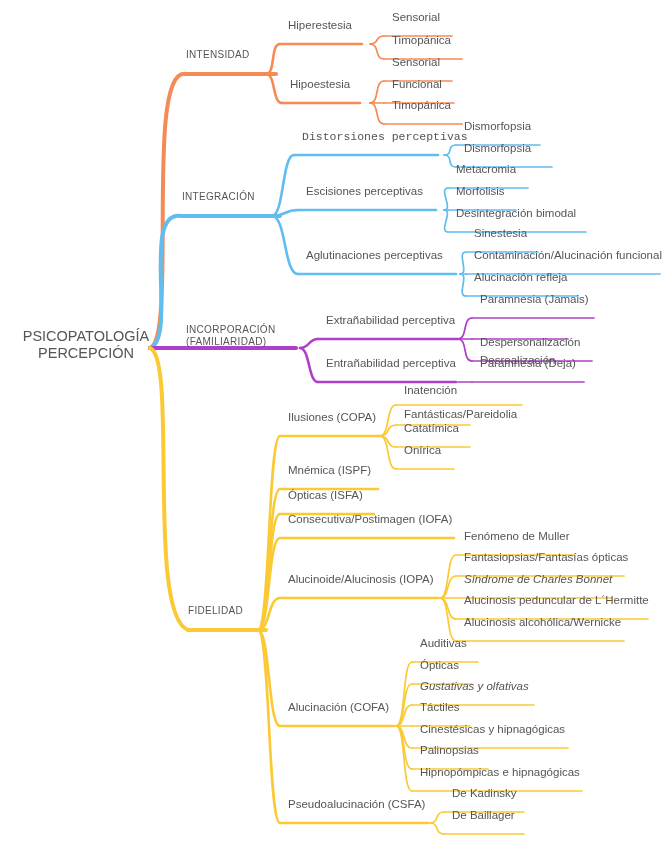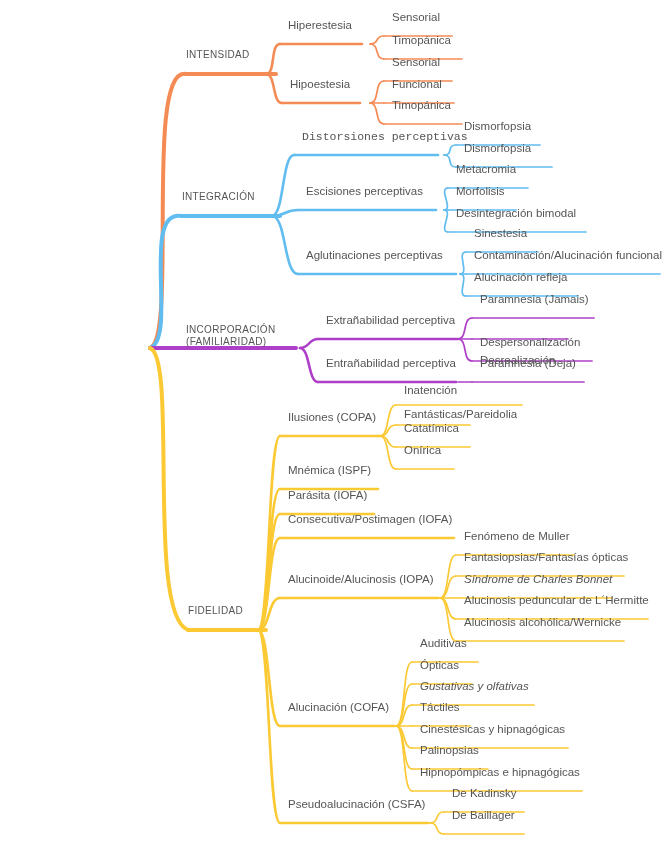--- a/index.html
+++ b/index.html
@@ -120,20 +120,22 @@
       <path d="M 412 791 L 582 791" fill="none" stroke="#FBC933" stroke-width="1.7" stroke-linecap="round" stroke-linejoin="round"></path>
       <path d="M 258 630 C 270.1 630, 267.9 823, 280 823" fill="none" stroke="#FBC933" stroke-width="2.6" stroke-linecap="round" stroke-linejoin="round"></path>
       <path d="M 280 823 L 428 823" fill="none" stroke="#FBC933" stroke-width="2.6" stroke-linecap="round" stroke-linejoin="round"></path>
       <path d="M 430 823 C 439.9 823, 434.1 812, 444 812" fill="none" stroke="#FBC933" stroke-width="1.7" stroke-linecap="round" stroke-linejoin="round"></path>
       <path d="M 444 812 L 524 812" fill="none" stroke="#FBC933" stroke-width="1.7" stroke-linecap="round" stroke-linejoin="round"></path>
       <path d="M 430 823 C 439.9 823, 434.1 834, 444 834" fill="none" stroke="#FBC933" stroke-width="1.7" stroke-linecap="round" stroke-linejoin="round"></path>
       <path d="M 444 834 L 524 834" fill="none" stroke="#FBC933" stroke-width="1.7" stroke-linecap="round" stroke-linejoin="round"></path>
     </svg>
   <div id="labels">
       <div class="node-label lvl-root" style="left: 16px; top: 328px; width: 140px;">
+        <div>PSICOPATOLOGÍA</div>
+        <div>PERCEPCIÓN</div>
       </div>
       <div class="node-label lvl-1" style="left: 186px; top: 49px;">INTENSIDAD</div>
       <div class="node-label lvl-2" style="left: 288px; top: 19px;">Hiperestesia</div>
       <div class="node-label lvl-3" style="left: 392px; top: 11px;">Sensorial</div>
       <div class="node-label lvl-3" style="left: 392px; top: 34px;">Timopánica</div>
       <div class="node-label lvl-2" style="left: 290px; top: 78px;">Hipoestesia</div>
       <div class="node-label lvl-3" style="left: 392px; top: 56px;">Sensorial</div>
       <div class="node-label lvl-3" style="left: 392px; top: 78px;">Funcional</div>
       <div class="node-label lvl-3" style="left: 392px; top: 99px;">Timopánica</div>
       <div class="node-label lvl-1" style="left: 182px; top: 191px;">INTEGRACIÓN</div>
@@ -158,21 +160,21 @@
       <div class="node-label lvl-3" style="left: 480px; top: 336px;">Despersonalización</div>
       <div class="node-label lvl-2" style="left: 326px; top: 357px;">Entrañabilidad perceptiva</div>
       <div class="node-label lvl-3" style="left: 480px; top: 357px;">Paramnesia (Deja)</div>
       <div class="node-label lvl-1" style="left: 188px; top: 605px;">FIDELIDAD</div>
       <div class="node-label lvl-2" style="left: 288px; top: 411px;">Ilusiones (COPA)</div>
       <div class="node-label lvl-3" style="left: 404px; top: 380px; margin-top: 28px;">Fantásticas/Pareidolia</div>
       <div class="node-label lvl-3" style="left: 404px; top: 384px;">Inatención</div>
       <div class="node-label lvl-3" style="left: 404px; top: 422px;">Catatímica</div>
       <div class="node-label lvl-3" style="left: 404px; top: 444px;">Onírica</div>
       <div class="node-label lvl-2" style="left: 288px; top: 464px;">Mnémica (ISPF)</div>
-      <div class="node-label lvl-2" style="left: 288px; top: 489px;">Parásita (IOFA)</div>
+      <div class="node-label lvl-2" style="left: 288px; top: 489px;">Ópticas (ISFA)</div>
       <div class="node-label lvl-2" style="left: 288px; top: 513px;">Consecutiva/Postimagen (IOFA)</div>
       <div class="node-label lvl-2" style="left: 288px; top: 573px;">Alucinoide/Alucinosis (IOPA)</div>
       <div class="node-label lvl-3" style="left: 464px; top: 530px;">Fenómeno de Muller</div>
       <div class="node-label lvl-3" style="left: 464px; top: 551px;">Fantasiopsias/Fantasías ópticas</div>
       <div class="node-label lvl-3" style="left: 464px; top: 573px; font-style: italic;">Síndrome de Charles Bonnet</div>
       <div class="node-label lvl-3" style="left: 464px; top: 594px;">Alucinosis peduncular de L´Hermitte</div>
       <div class="node-label lvl-3" style="left: 464px; top: 616px;">Alucinosis alcohólica/Wernicke</div>
       <div class="node-label lvl-2" style="left: 288px; top: 701px;">Alucinación (COFA)</div>
       <div class="node-label lvl-3" style="left: 420px; top: 637px;">Auditivas</div>
       <div class="node-label lvl-3" style="left: 420px; top: 659px;">Ópticas</div>

